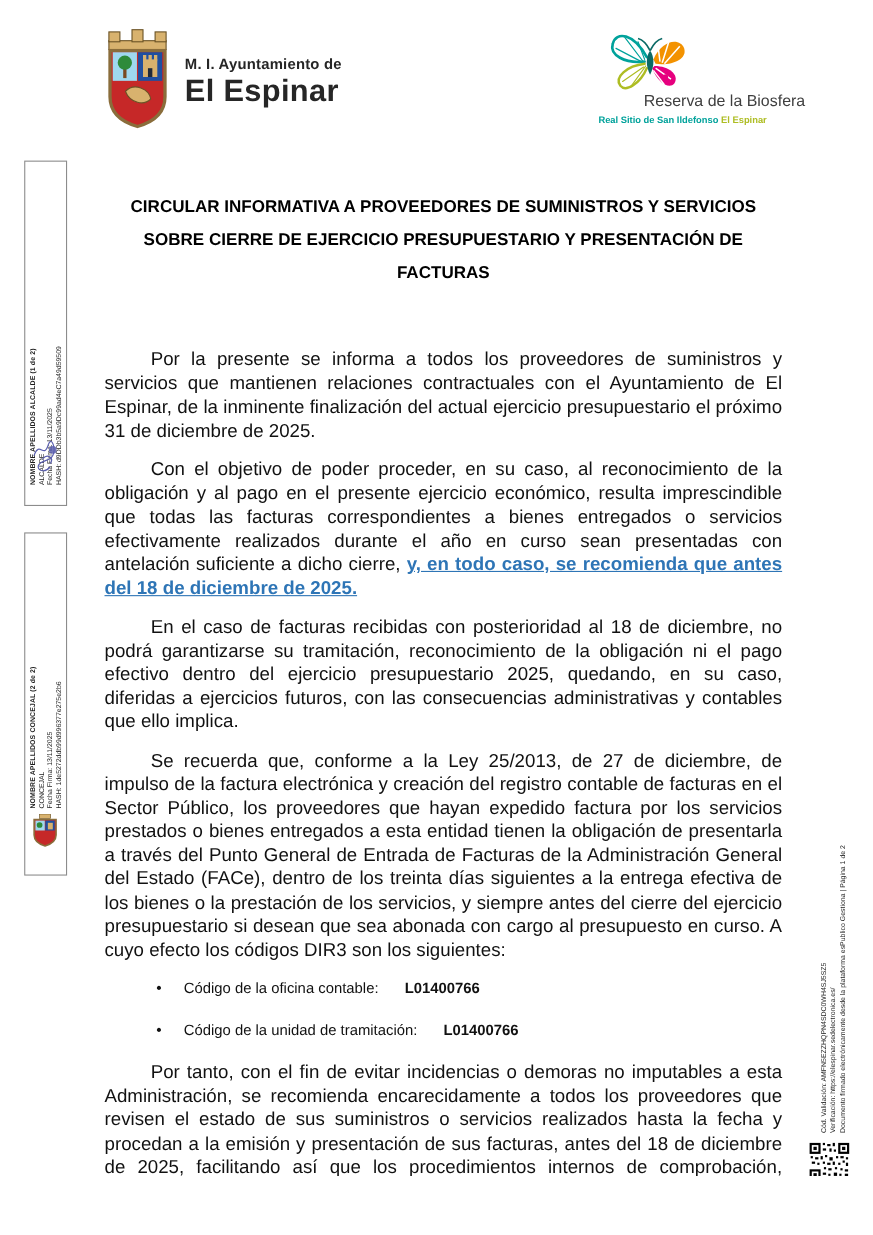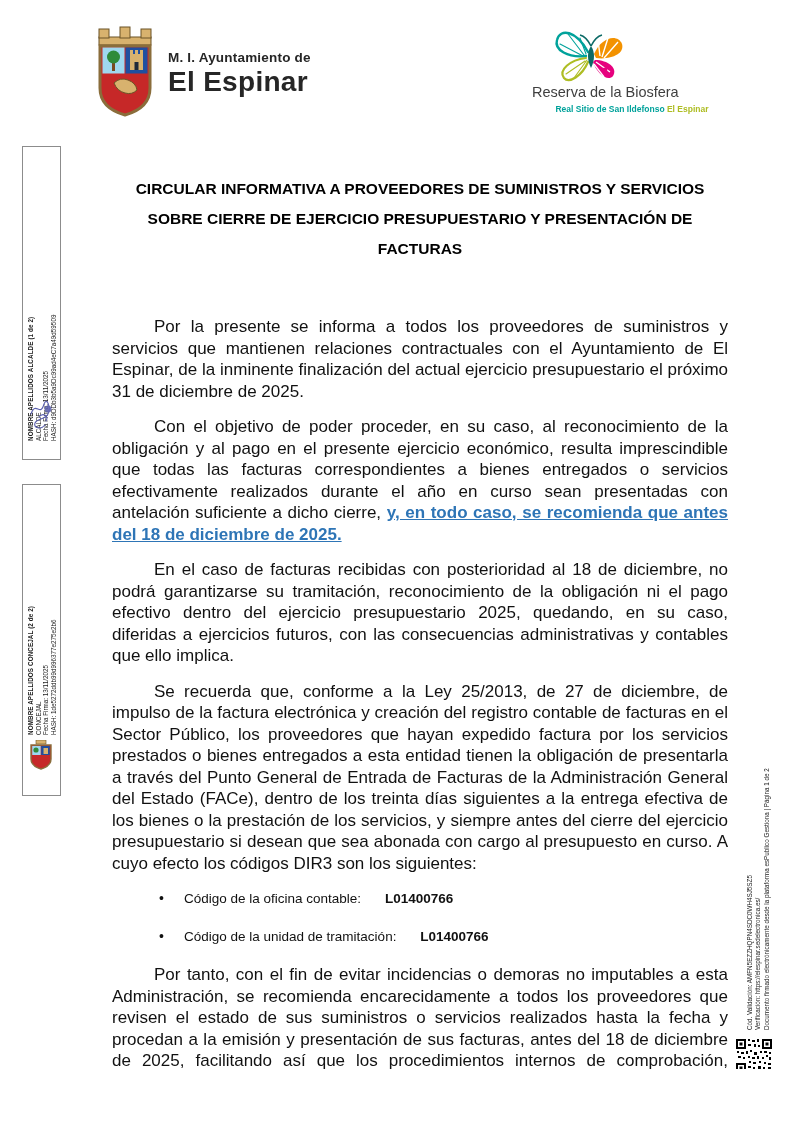--- a/index.html
+++ b/index.html
@@ -7,26 +7,26 @@
     position:relative;width:794px;height:1069px;background:#ffffff;overflow:hidden;
     font-family:"Liberation Sans", sans-serif;color:#1a1a1a;
   }
   
   .hdr-left{position:absolute;left:96px;top:26px;display:flex;align-items:center;gap:14px;}
   .org-text{line-height:1.05;color:#262626;}
   .org-small{font-size:13.5px;font-weight:700;letter-spacing:.2px;}
   .org-name{font-size:28px;font-weight:700;letter-spacing:.3px;margin-top:2px;}
   .hdr-right{position:absolute;right:62px;top:26px;width:200px;height:92px;}
   .butterfly{position:absolute;left:18px;top:0;}
-  .bio-title{position:absolute;left:0;top:58px;width:200px;text-align:left;
+  .bio-title{position:absolute;left:0;top:58px;width:200px;text-align:right;
              font-size:14.5px;color:#3f3f3f;font-weight:400;}
-  .bio-sub{position:absolute;left:0;top:78px;width:200px;text-align:center;font-size:8.5px;font-weight:700;}
+  .bio-sub{position:absolute;left:12px;top:78px;width:200px;font-size:8.5px;font-weight:700;}
   .bio-sub .teal{color:#00a29b;} .bio-sub .green{color:#aebd23;}
   
-  .content{position:absolute;left:95px;top:166px;width:616px;margin-left:17px;}
+  .content{position:absolute;left:95px;top:166px;width:616px;}
   .doc-title{font-size:15.5px;font-weight:700;text-align:center;line-height:30px;
              margin:8px 0 52px;color:#000;}
   .para{font-size:17px;line-height:21.5px;text-align:justify;text-indent:42px;
         margin:0 0 14px;color:#111;}
   .emphasis{color:#2e75b6;font-weight:700;text-decoration:underline;}
   ul.dir3{list-style:none;margin:4px 0 16px;padding:0;}
   ul.dir3 li{font-size:13.5px;line-height:21px;margin:0 0 17px;padding-left:72px;position:relative;color:#111;}
   ul.dir3 li::before{content:"•";position:absolute;left:47px;top:0;font-size:14px;}
   .code{font-weight:700;padding-left:20px;}
   

